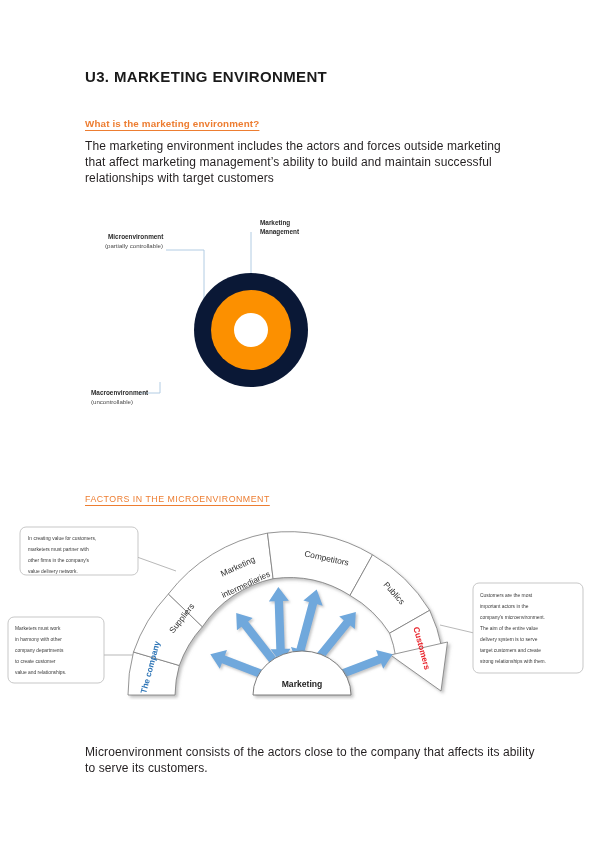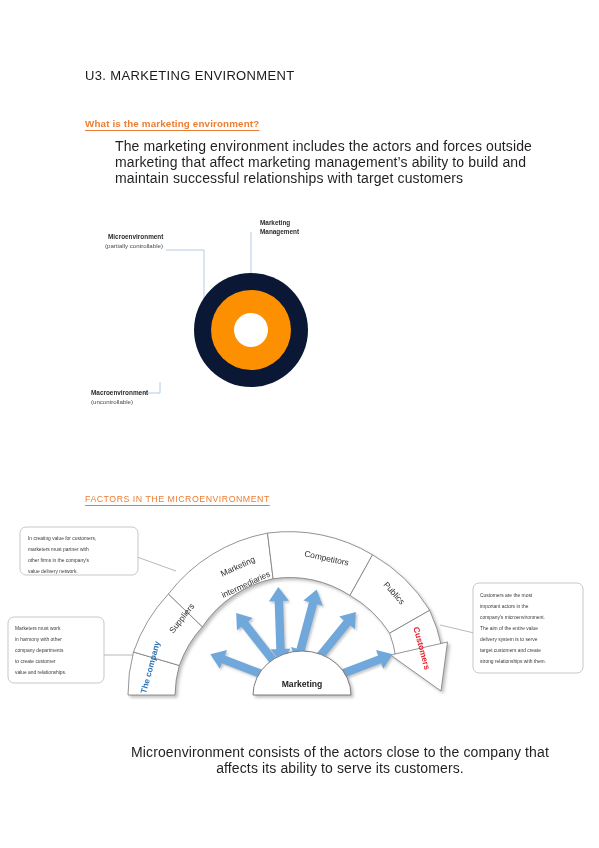--- a/index.html
+++ b/index.html
@@ -20,43 +20,42 @@
     position: absolute;
     inset: 0;
     background: #ffffff;
   }
 
   
   .doc-title {
     position: absolute;
     left: 85px;
     top: 68px;
-    font-size: 13px;
+    font-size: 15px;
     letter-spacing: 0.35px;
-    font-weight: 400;
+    font-weight: 700;
     color: #1a1a1a;
   }
   .section-heading {
     position: absolute;
     left: 85px;
     top: 118px;
     font-size: 9.8px;
     font-weight: 700;
     color: #ED7D31;
     text-decoration: underline;
     text-underline-offset: 2.5px;
     letter-spacing: 0.15px;
   }
   .body-para {
     position: absolute;
-    font-size: 14px;
+    font-size: 12px;
     line-height: 16.2px;
     color: #231f20;
     letter-spacing: 0.12px;
-    margin-left: 30px;
   }
   #intro-para {
     left: 85px;
     top: 138px;
     width: 430px;
   }
   .sub-heading {
     position: absolute;
     left: 85px;
     top: 486px;
@@ -65,21 +64,20 @@
     color: #ED7D31;
     text-decoration: underline;
     text-underline-offset: 2.5px;
     letter-spacing: 0.5px;
     margin-top: 8px;
   }
   #closing-para {
     left: 85px;
     top: 744px;
     width: 450px;
-    text-align: center;
   }
 
   
   #figure-donut {
     position: absolute;
     left: 88px;
     top: 212px;
     width: 240px;
     height: 210px;
   }

